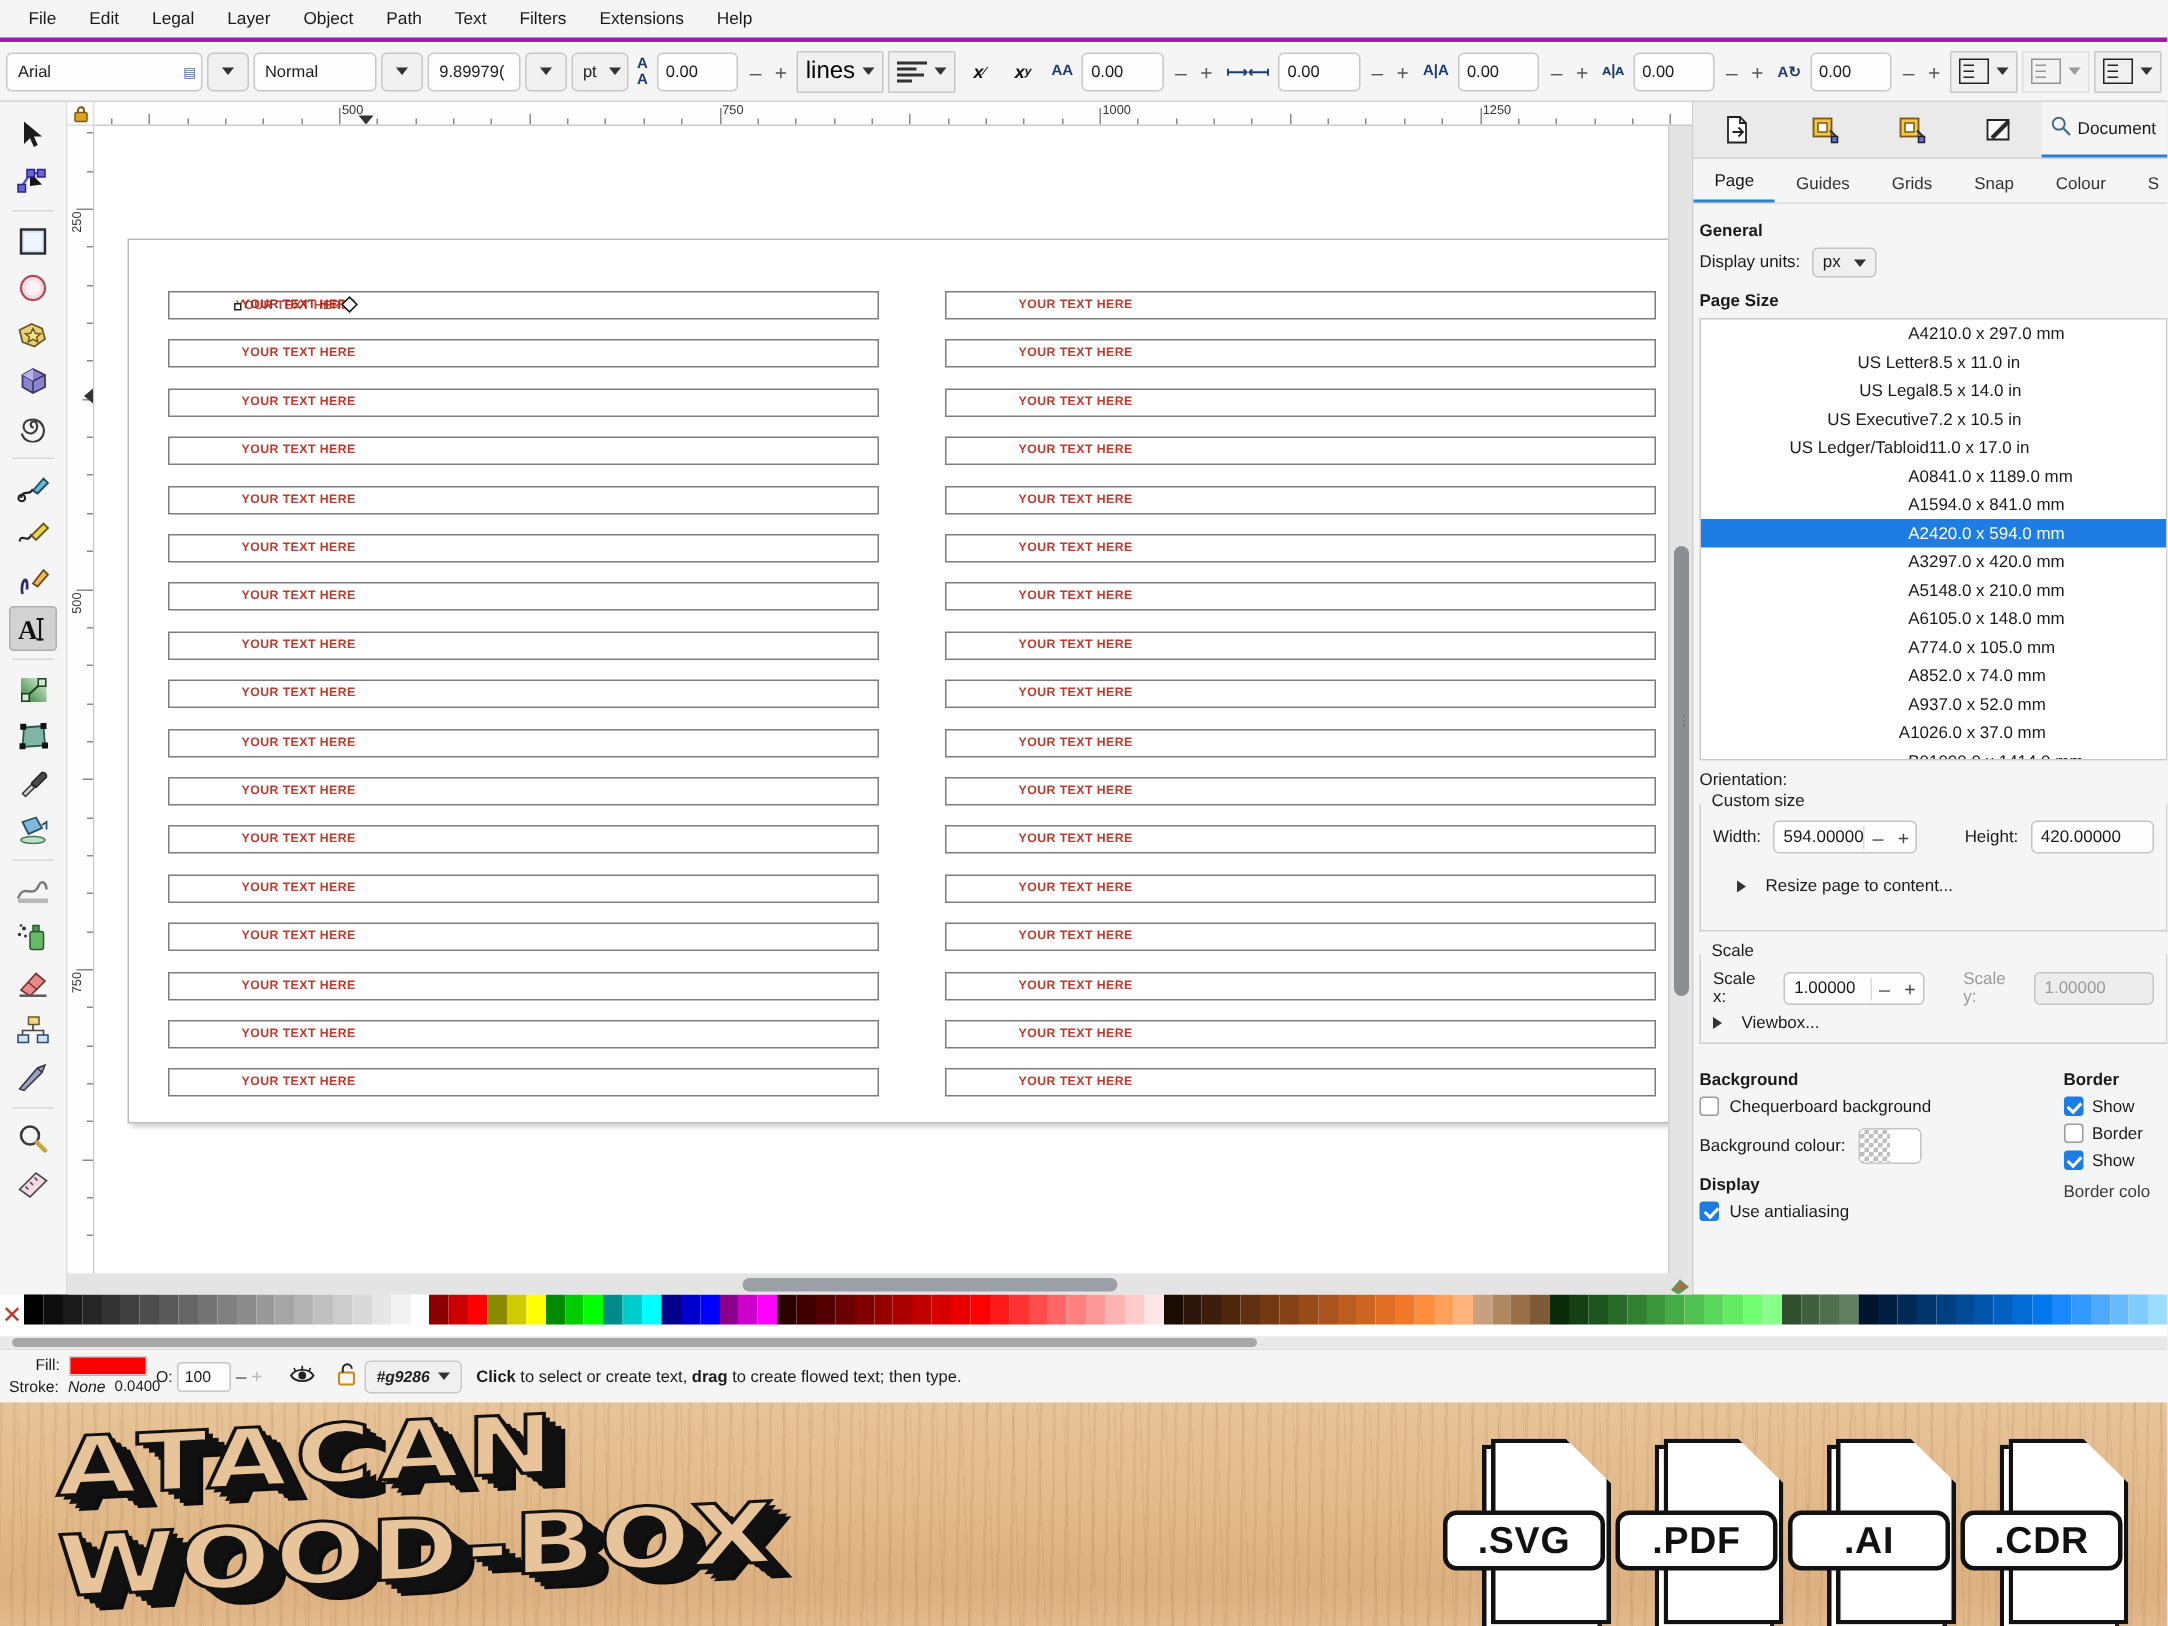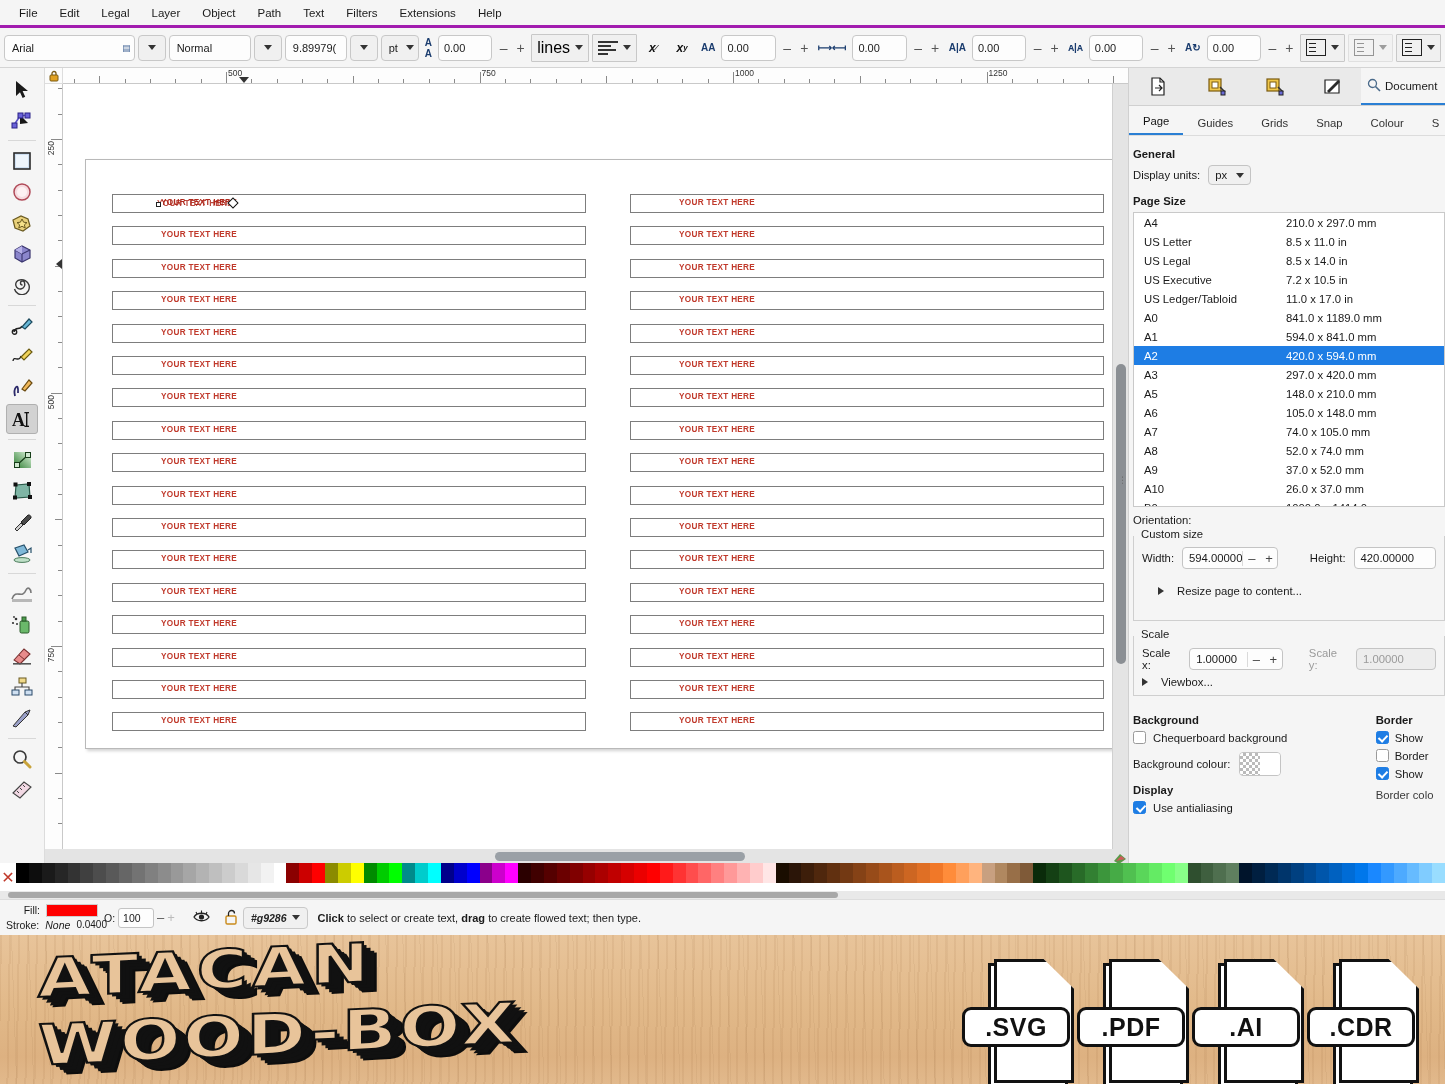--- a/index.html
+++ b/index.html
@@ -94,21 +94,21 @@
   .subtabs { height:30px; display:flex; align-items:flex-end; gap:0px;
     border-bottom:1px solid #dcdcdc; background:#f5f5f5;}
   .subtab { font-size:11.3px; color:#333; padding:0 14px 6px; }
   .subtab.active { color:#111; border-bottom:2px solid #2a7fd4; }
   .dockbody { flex:1; padding:8px 0 0 4px; overflow:hidden; font-size:11.3px; color:#1a1a1a;}
   .sect { font-weight:bold; font-size:11.3px; margin:4px 0 5px 0; }
   .row { display:flex; align-items:center; gap:8px; margin-bottom:7px; }
   .sel-btn { background:#f0f0f0; border:1px solid #c4c4c4; border-radius:4px;
      padding:3px 6px; display:flex; align-items:center; gap:9px; font-size:11.3px;}
   .pagelist { border:1px solid #c9c9c9; background:#fff; height:295px; overflow:hidden; }
-  .plrow { display:flex; height:19px; align-items:center; font-size:11.3px; }
+  .plrow { display:flex; height:19px; align-items:center; font-size:11.3px;text-align:right; }
   .plrow .nm { width:152px; padding-left:10px; }
   .plrow.sel { background:#1e7de4; color:#fff; }
   .fset { border:1px solid #cfcfcf; border-top:none; padding:5px 8px 7px; margin-top:0px;
     position:relative; }
   .fleg { position:absolute; top:-8px; left:4px; background:#f5f5f5; padding:0 3px;
     font-size:11.3px; }
   .inp { background:#fdfdfd; border:1px solid #c4c4c4; border-radius:4px; height:22px;
     display:flex; align-items:center; padding:0 0 0 6px; font-size:11.3px; min-width:80px;}
   .inp.dis { background:#ededed; color:#9a9a9a; }
   .inp .sp { margin-left:auto; display:flex; border-left:1px solid #dadada; }

